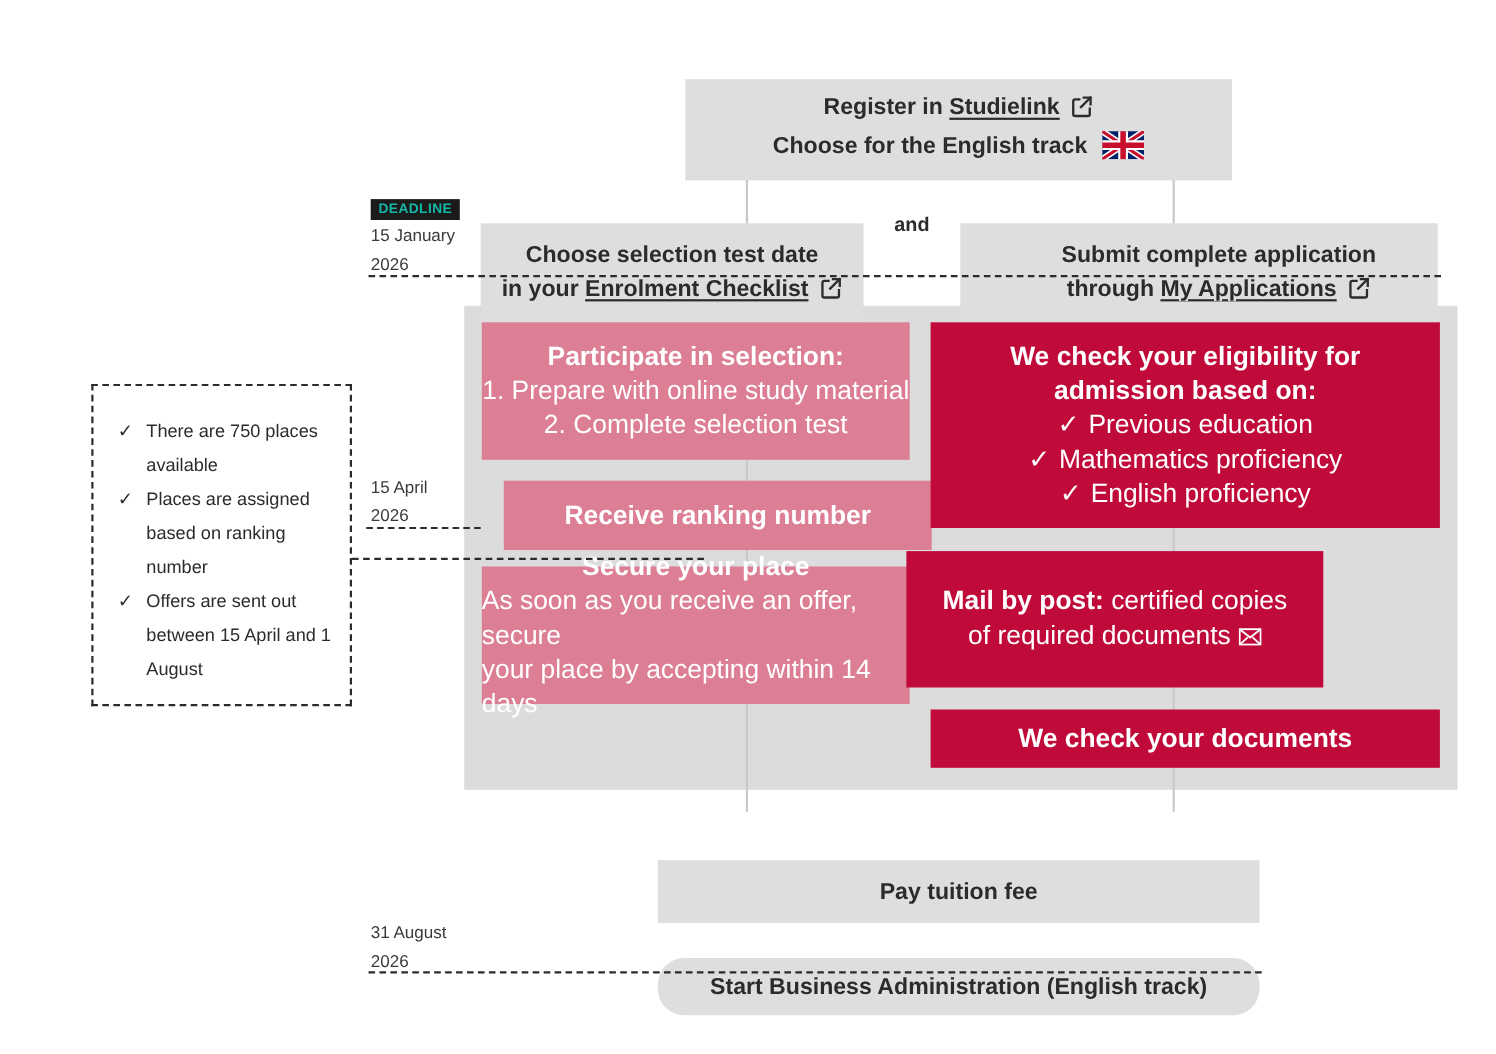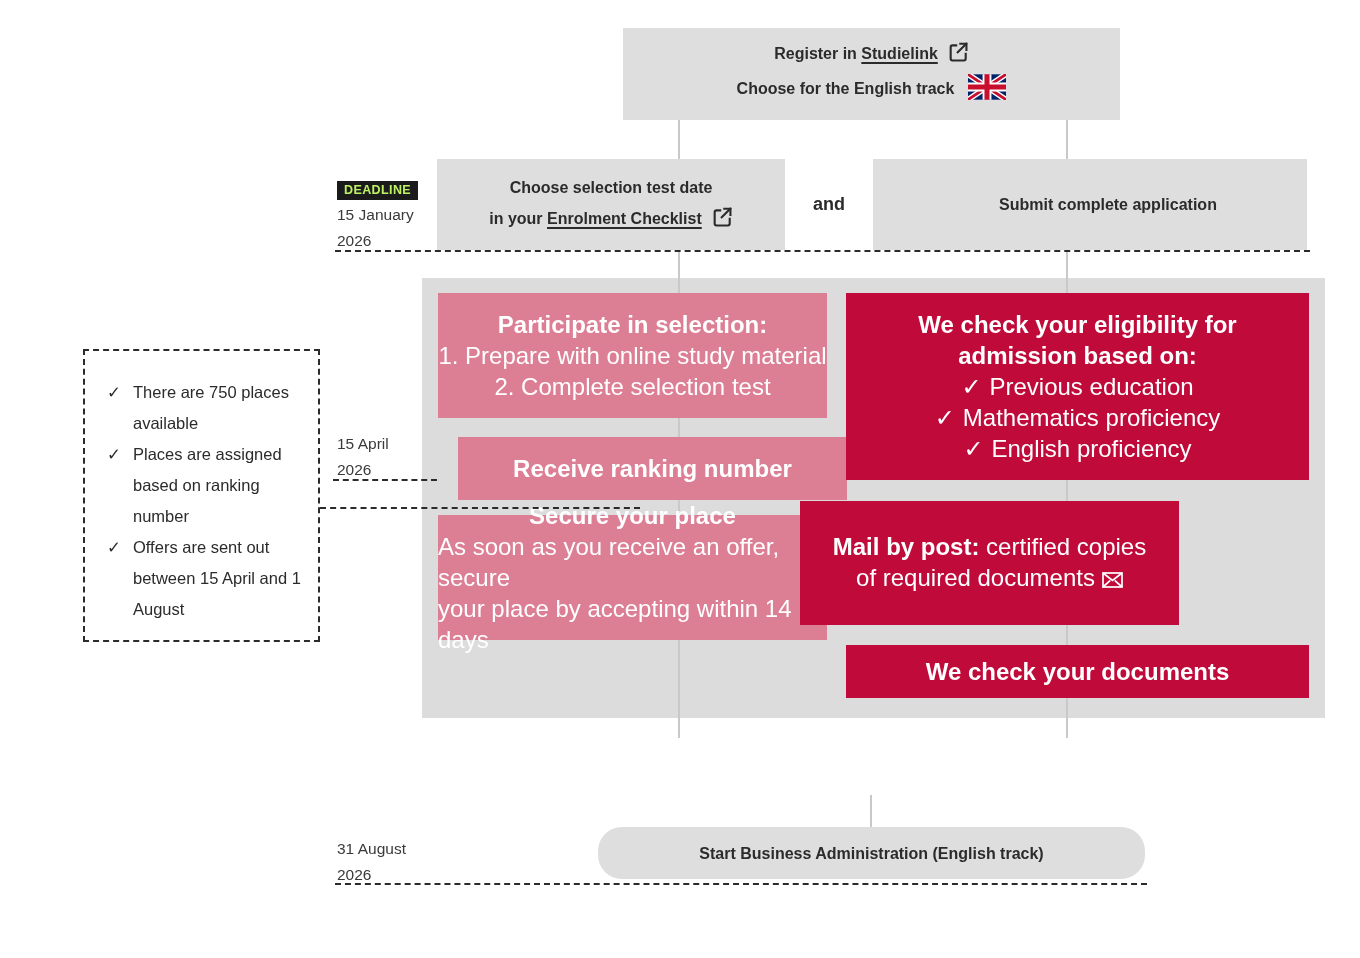--- a/index.html
+++ b/index.html
@@ -21,24 +21,25 @@
   
   .graybox {
     position: absolute;
     background: #dedede;
     display: flex;
     flex-direction: column;
     align-items: center;
     justify-content: center;
     text-align: center;
     font-weight: 700;
-    font-size: 16px;
+    font-size: 21px;
     line-height: 31px;
     color: #2b2b2b;
     z-index: 2;
+    margin-top: 44px;
   }
 
   .container-bg {
     position: absolute;
     left: 422px; top: 278px;
     width: 903px; height: 440px;
     background: #dcdcdc;
     z-index: 0;
   }
 
@@ -66,21 +67,21 @@
   }
 
   .icon-ext { display: inline-block; vertical-align: -4px; margin-left: 9px; cursor: pointer; }
   .icon-flag { display: inline-block; vertical-align: -6px; margin-left: 14px; }
   .icon-mail { display: inline-block; vertical-align: -2px; margin-left: 7px; }
 
   .deadline-badge {
     position: absolute;
     left: 337px; top: 181px;
     background: #1b1b1b;
-    color: #bef264;
+    color: #14b8a6;
     font-size: 12.5px;
     font-weight: 700;
     letter-spacing: 0.4px;
     padding: 2px 7px 3px 7px;
     z-index: 3;
   }
   .side-date {
     position: absolute;
     font-size: 15.5px;
     font-weight: 400;
@@ -165,20 +166,27 @@
             <path d="M14.5 3h6.7v6.7"></path>
             <path d="M21 3l-9.3 9.3"></path>
           </svg></span>
     </div>
   </div>
 
   <div class="and-label">and</div>
 
   <div class="graybox" style="left:873px; top:159px; width:434px; height:91px;padding-left:36px;">
     <div>Submit complete application</div>
+    <div>
+      <span>through </span><span class="linklike">My Applications</span><span class="icon-ext"><svg width="22" height="22" viewBox="0 0 24 24" fill="none" stroke="#2b2b2b" stroke-width="2.3" stroke-linecap="square">
+            <path d="M10 4.8H6C4.9 4.8 4 5.7 4 6.8v12.4c0 1.1.9 2 2 2h12.4c1.1 0 2-.9 2-2V14"></path>
+            <path d="M14.5 3h6.7v6.7"></path>
+            <path d="M21 3l-9.3 9.3"></path>
+          </svg></span>
+    </div>
   </div>
 
   <div class="pinkbox" style="left:438px; top:293px; width:389px; height:125px;">
     <div class="bold">Participate in selection:</div>
     <div>1. Prepare with online study material</div>
     <div>2. Complete selection test</div>
   </div>
 
   <div class="pinkbox" style="left:438px; top:437px; width:389px; height:63px;margin-left:20px;">
     <div class="bold">Receive ranking number</div>
@@ -191,21 +199,21 @@
   </div>
 
   <div class="redbox" style="left:846px; top:293px; width:463px; height:187px;">
     <div class="bold">We check your eligibility for</div>
     <div class="bold">admission based on:</div>
     <div><span class="chk-white">✓</span><span>Previous education</span></div>
     <div><span class="chk-white">✓</span><span>Mathematics proficiency</span></div>
     <div><span class="chk-white">✓</span><span>English proficiency</span></div>
   </div>
 
-  <div class="redbox" style="left:800px; top:501px; width:379px; height:124px;">
+  <div class="redbox" style="left:824px; top:501px; width:379px; height:124px;">
     <div><span class="bold">Mail by post:</span><span> certified copies</span></div>
     <div><span>of required documents</span><span class="icon-mail"><svg width="21" height="16" viewBox="0 0 21 16" fill="none" stroke="#ffffff" stroke-width="1.7">
             <rect x="1" y="1" width="19" height="14"></rect>
             <path d="M1 1l9.5 7.5L20 1"></path>
             <path d="M1 15l7.3-6.6M20 15l-7.3-6.6"></path>
           </svg></span></div>
   </div>
 
   <div class="redbox" style="left:846px; top:645px; width:463px; height:53px;">
     <div class="bold">We check your documents</div>
@@ -217,20 +225,23 @@
   </div>
   <div class="dash" style="left:333px; top:479px; width:104px;"></div>
   <div class="dash" style="left:320px; top:507px; width:320px;"></div>
 
   <div class="annotation">
     <div class="item"><span class="chk">✓</span><span>There are 750 places available</span></div>
     <div class="item"><span class="chk">✓</span><span>Places are assigned based on ranking number</span></div>
     <div class="item"><span class="chk">✓</span><span>Offers are sent out between 15 April and 1 August</span></div>
   </div>
 
+  <div class="graybox" style="left:598px; top:738px; width:547px; height:57px;">
+    <div>Pay tuition fee</div>
+  </div>
 
   <div class="graybox" style="left:598px; top:827px; width:547px; height:52px;border-radius:24px;">
     <div>Start Business Administration (English track)</div>
   </div>
 
   <div class="side-date" style="left:337px; top:836px;">
     <div>31 August</div>
     <div>2026</div>
   </div>
   <div class="dash" style="left:335px; top:883px; width:812px;"></div>

